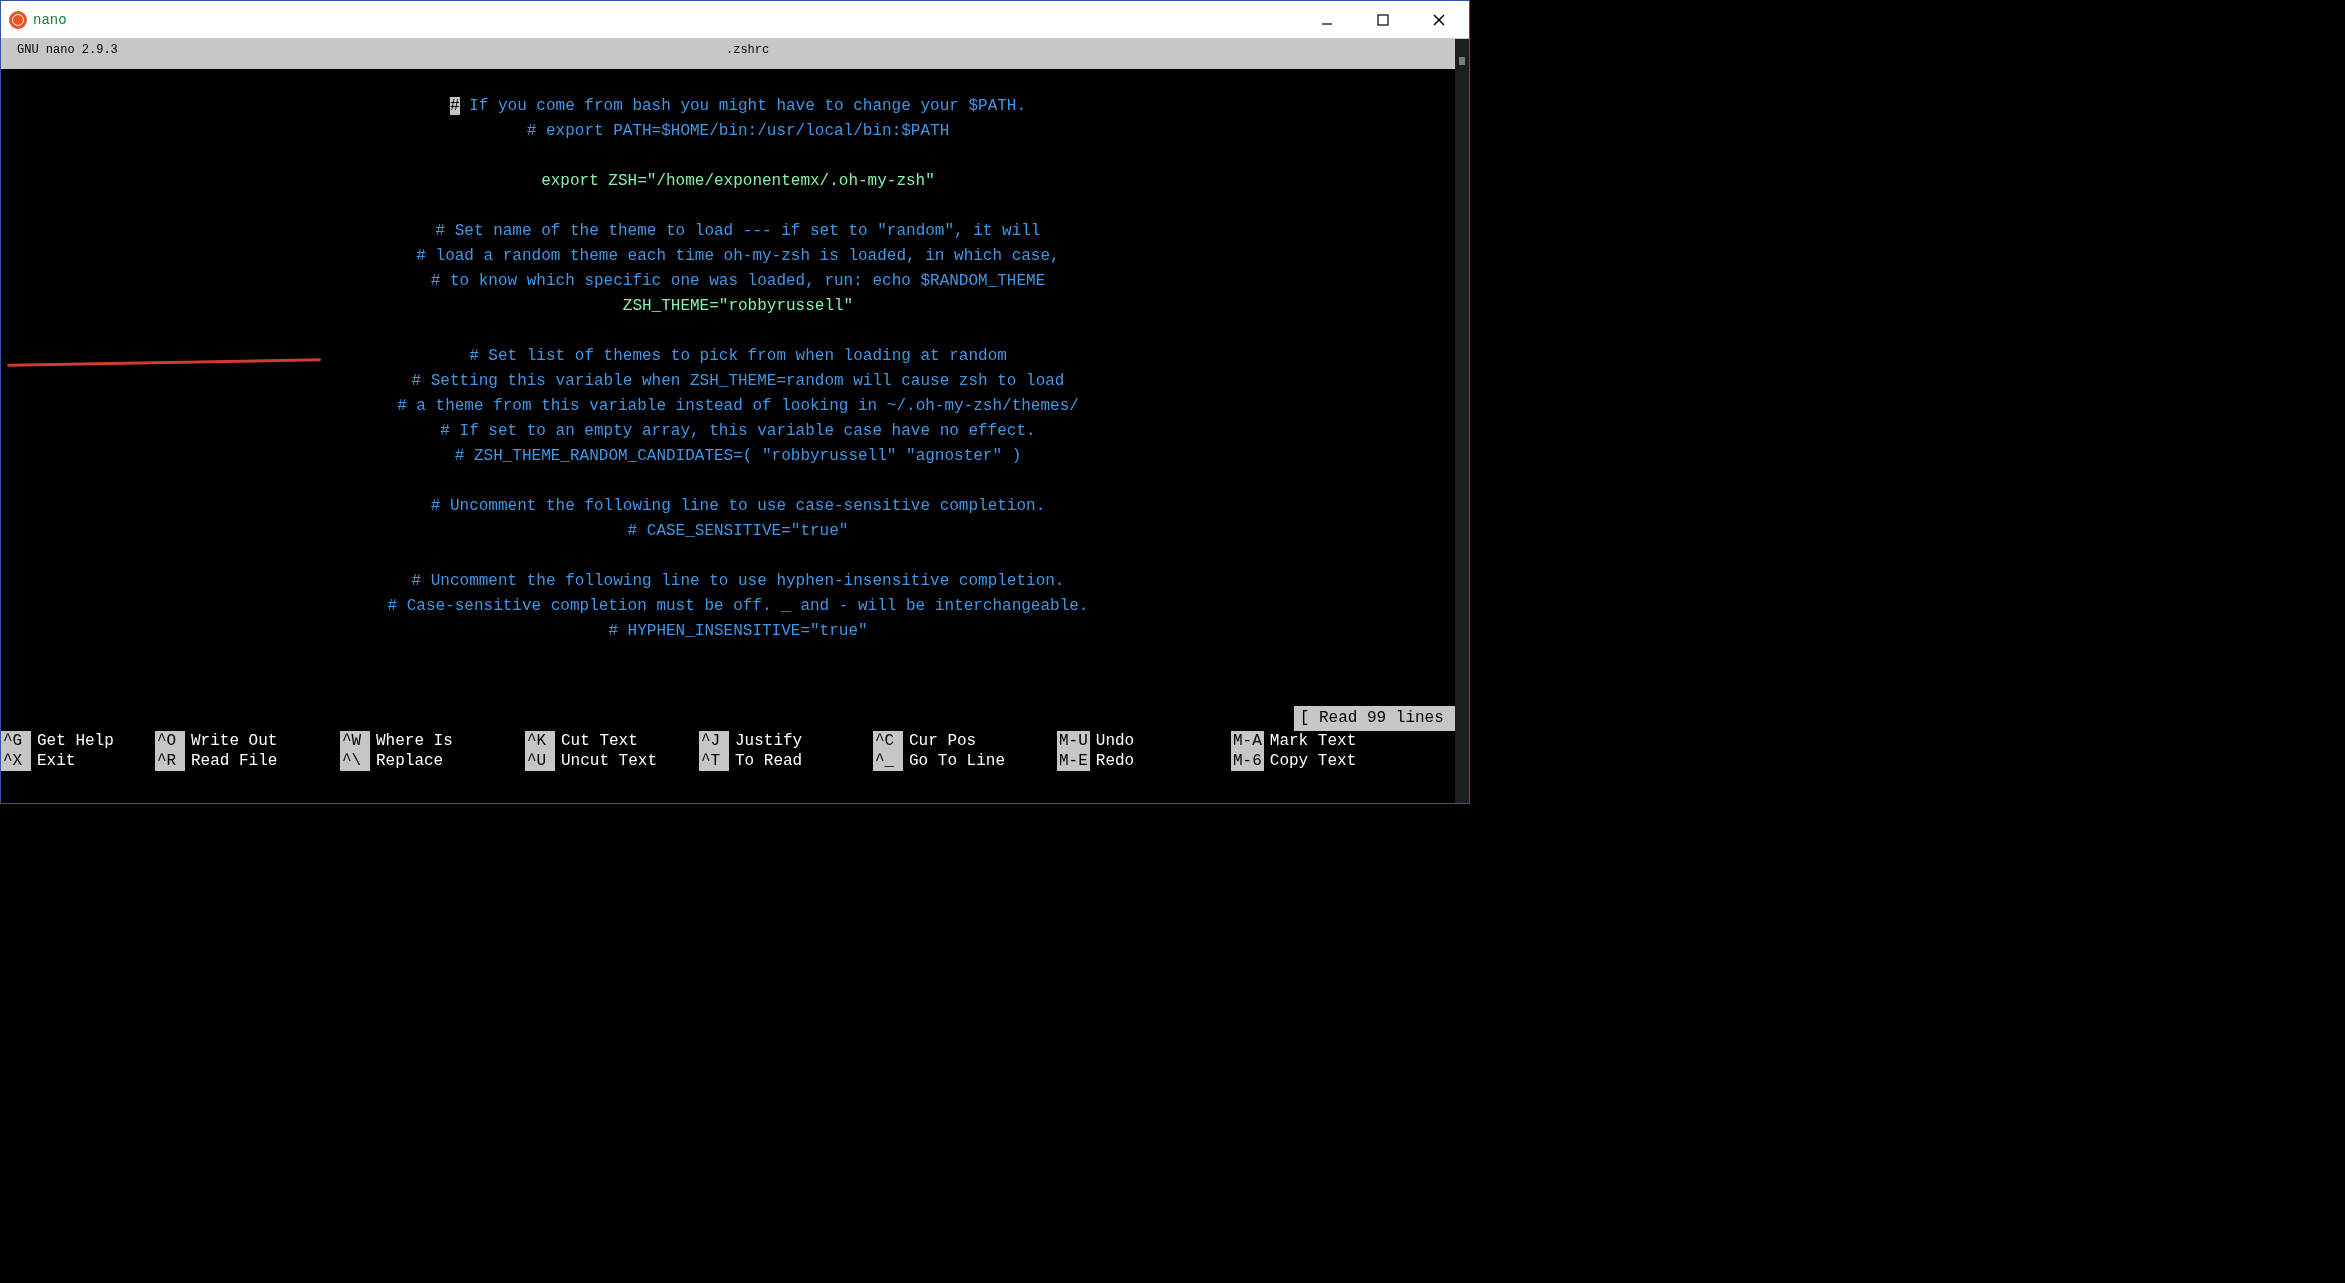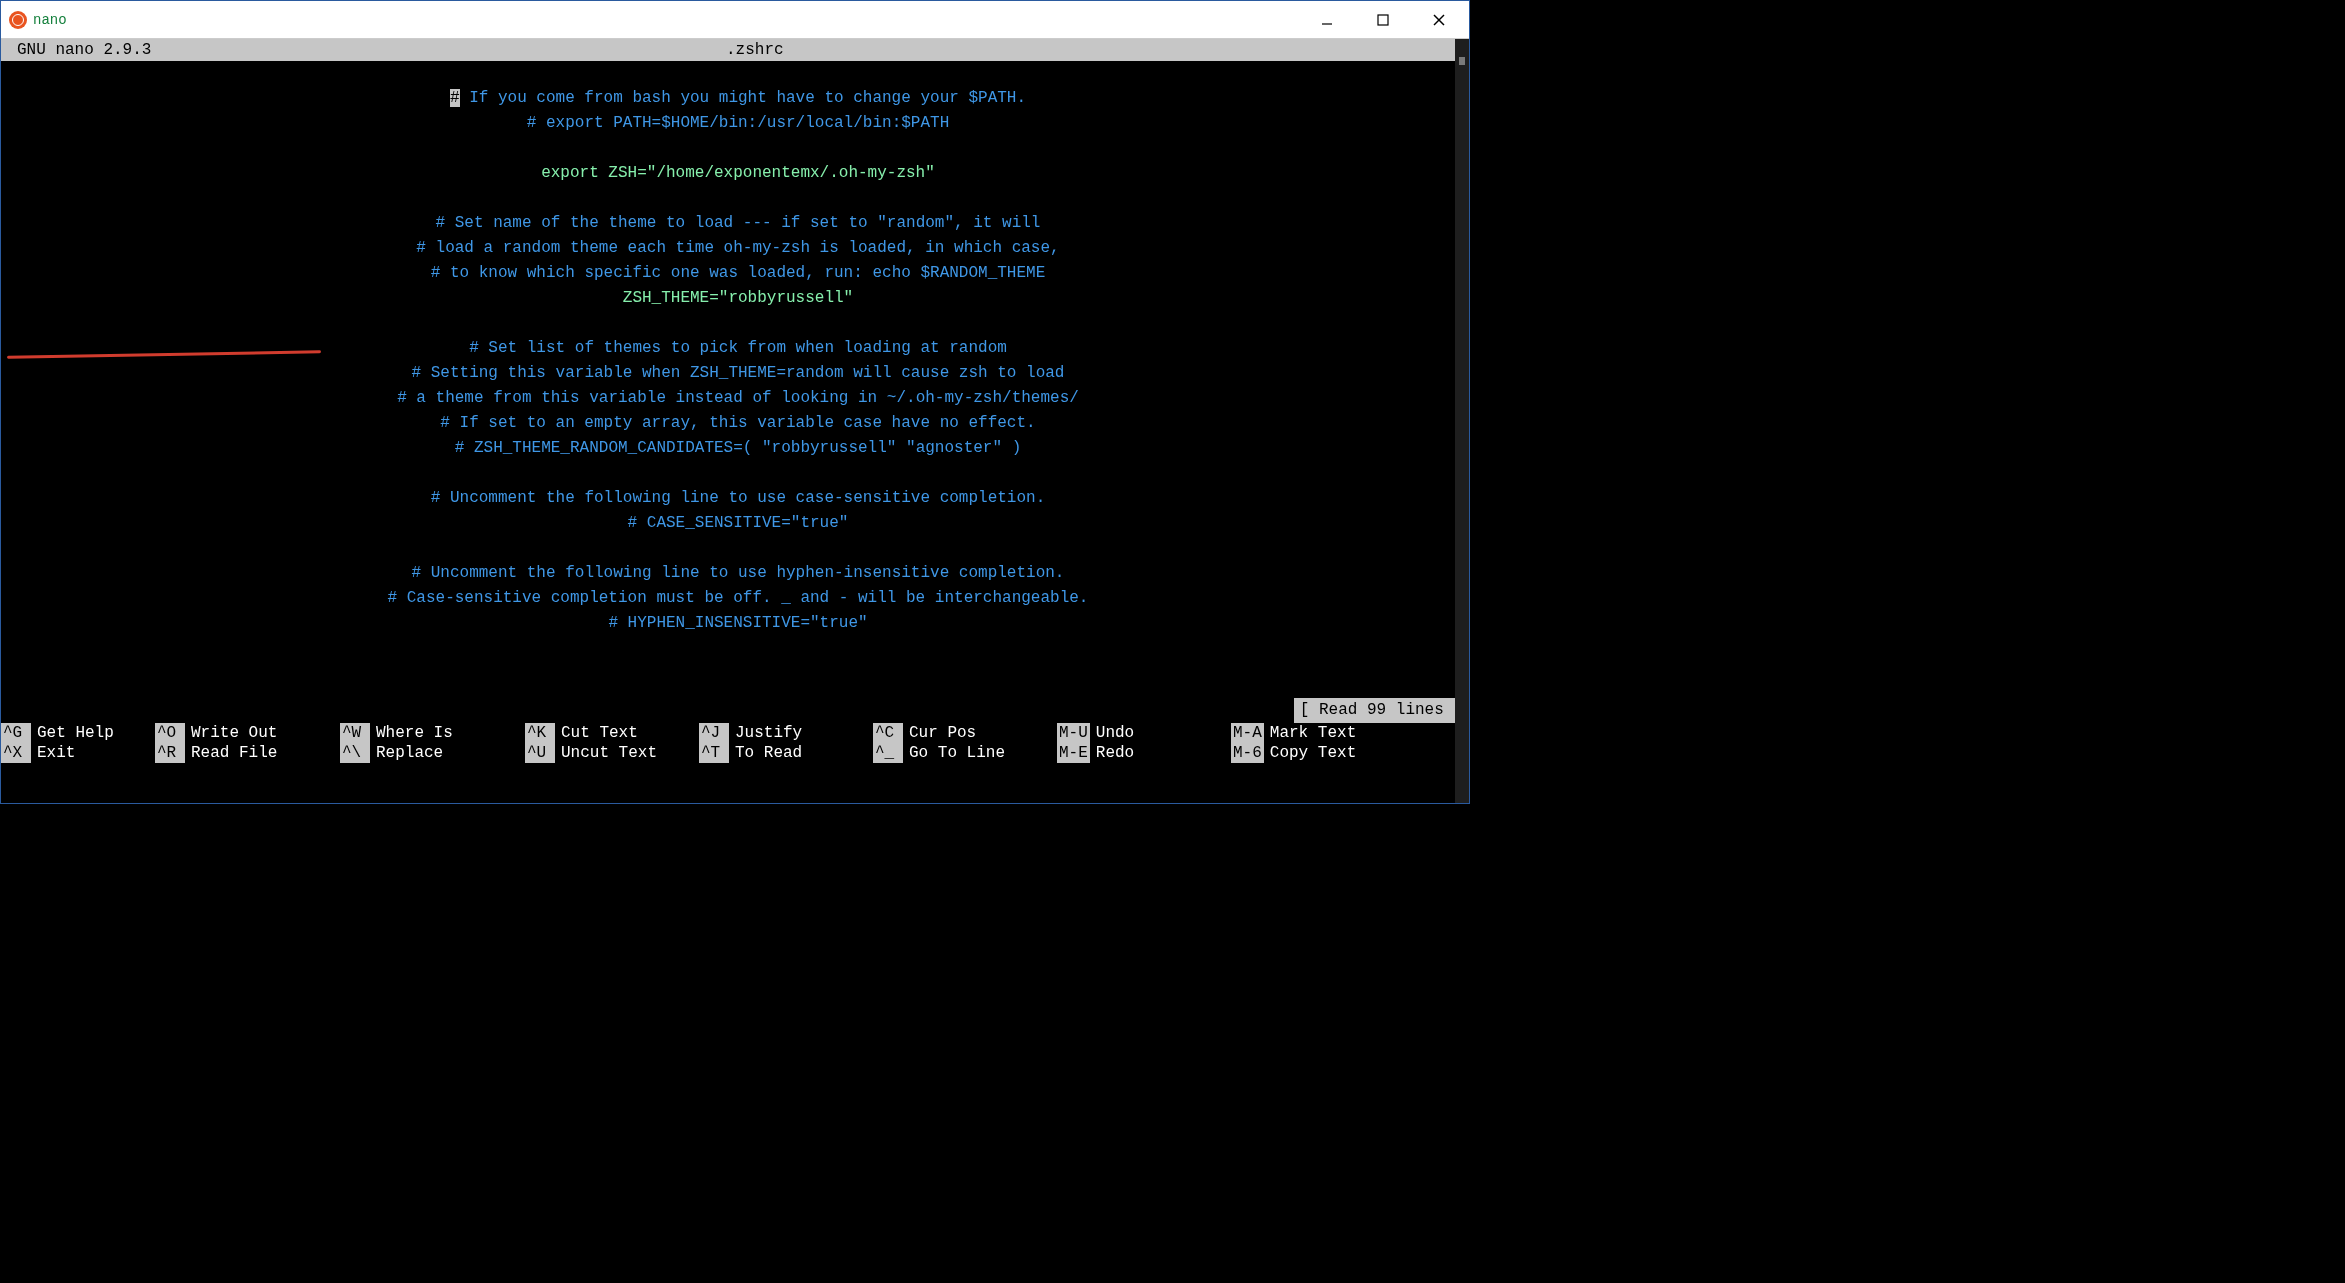--- a/index.html
+++ b/index.html
@@ -62,24 +62,24 @@
       justify-content: center;
       cursor: pointer;
     }
     .win-control svg {
       width: 12px;
       height: 12px;
     }
     .nano-header {
       background: #c6c6c6;
       color: #000000;
-      font-size: 16px;
+      font-size: 12px;
       padding: 2px 0;
       display: flex;
-      height: 22px;
+      height: 30px;
       font-family: "Consolas", "Courier New", monospace;
       line-height: 18px;
     }
     .nano-header-left {
       padding-left: 16px;
       width: 725px;
     }
     .nano-header-center {
       flex: 1;
     }

